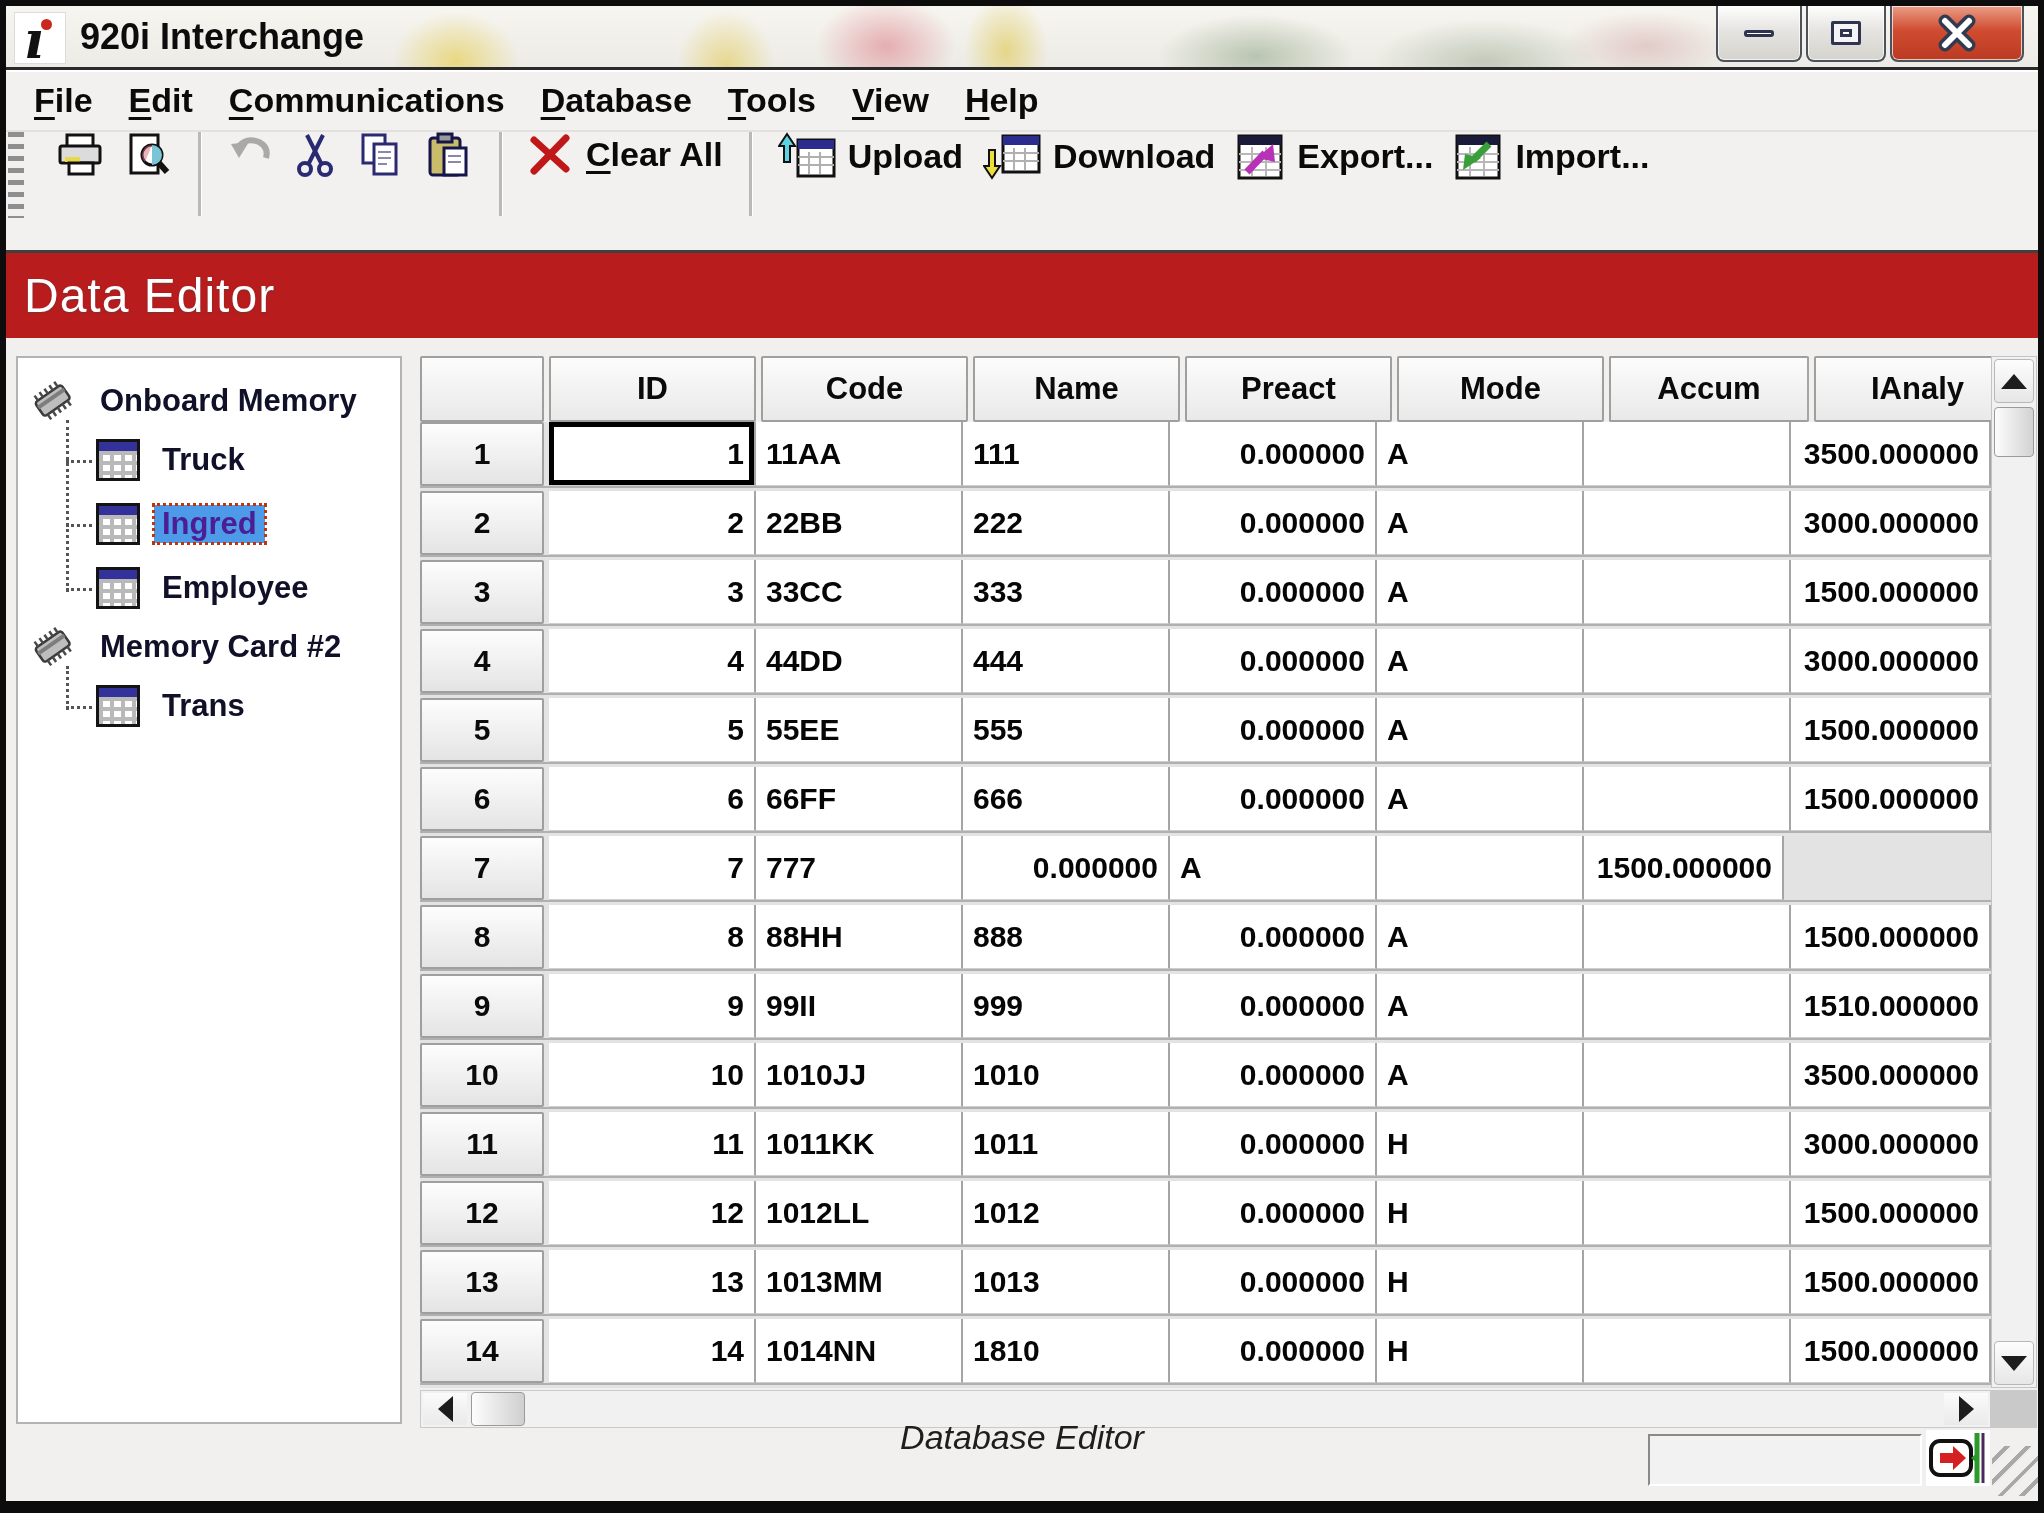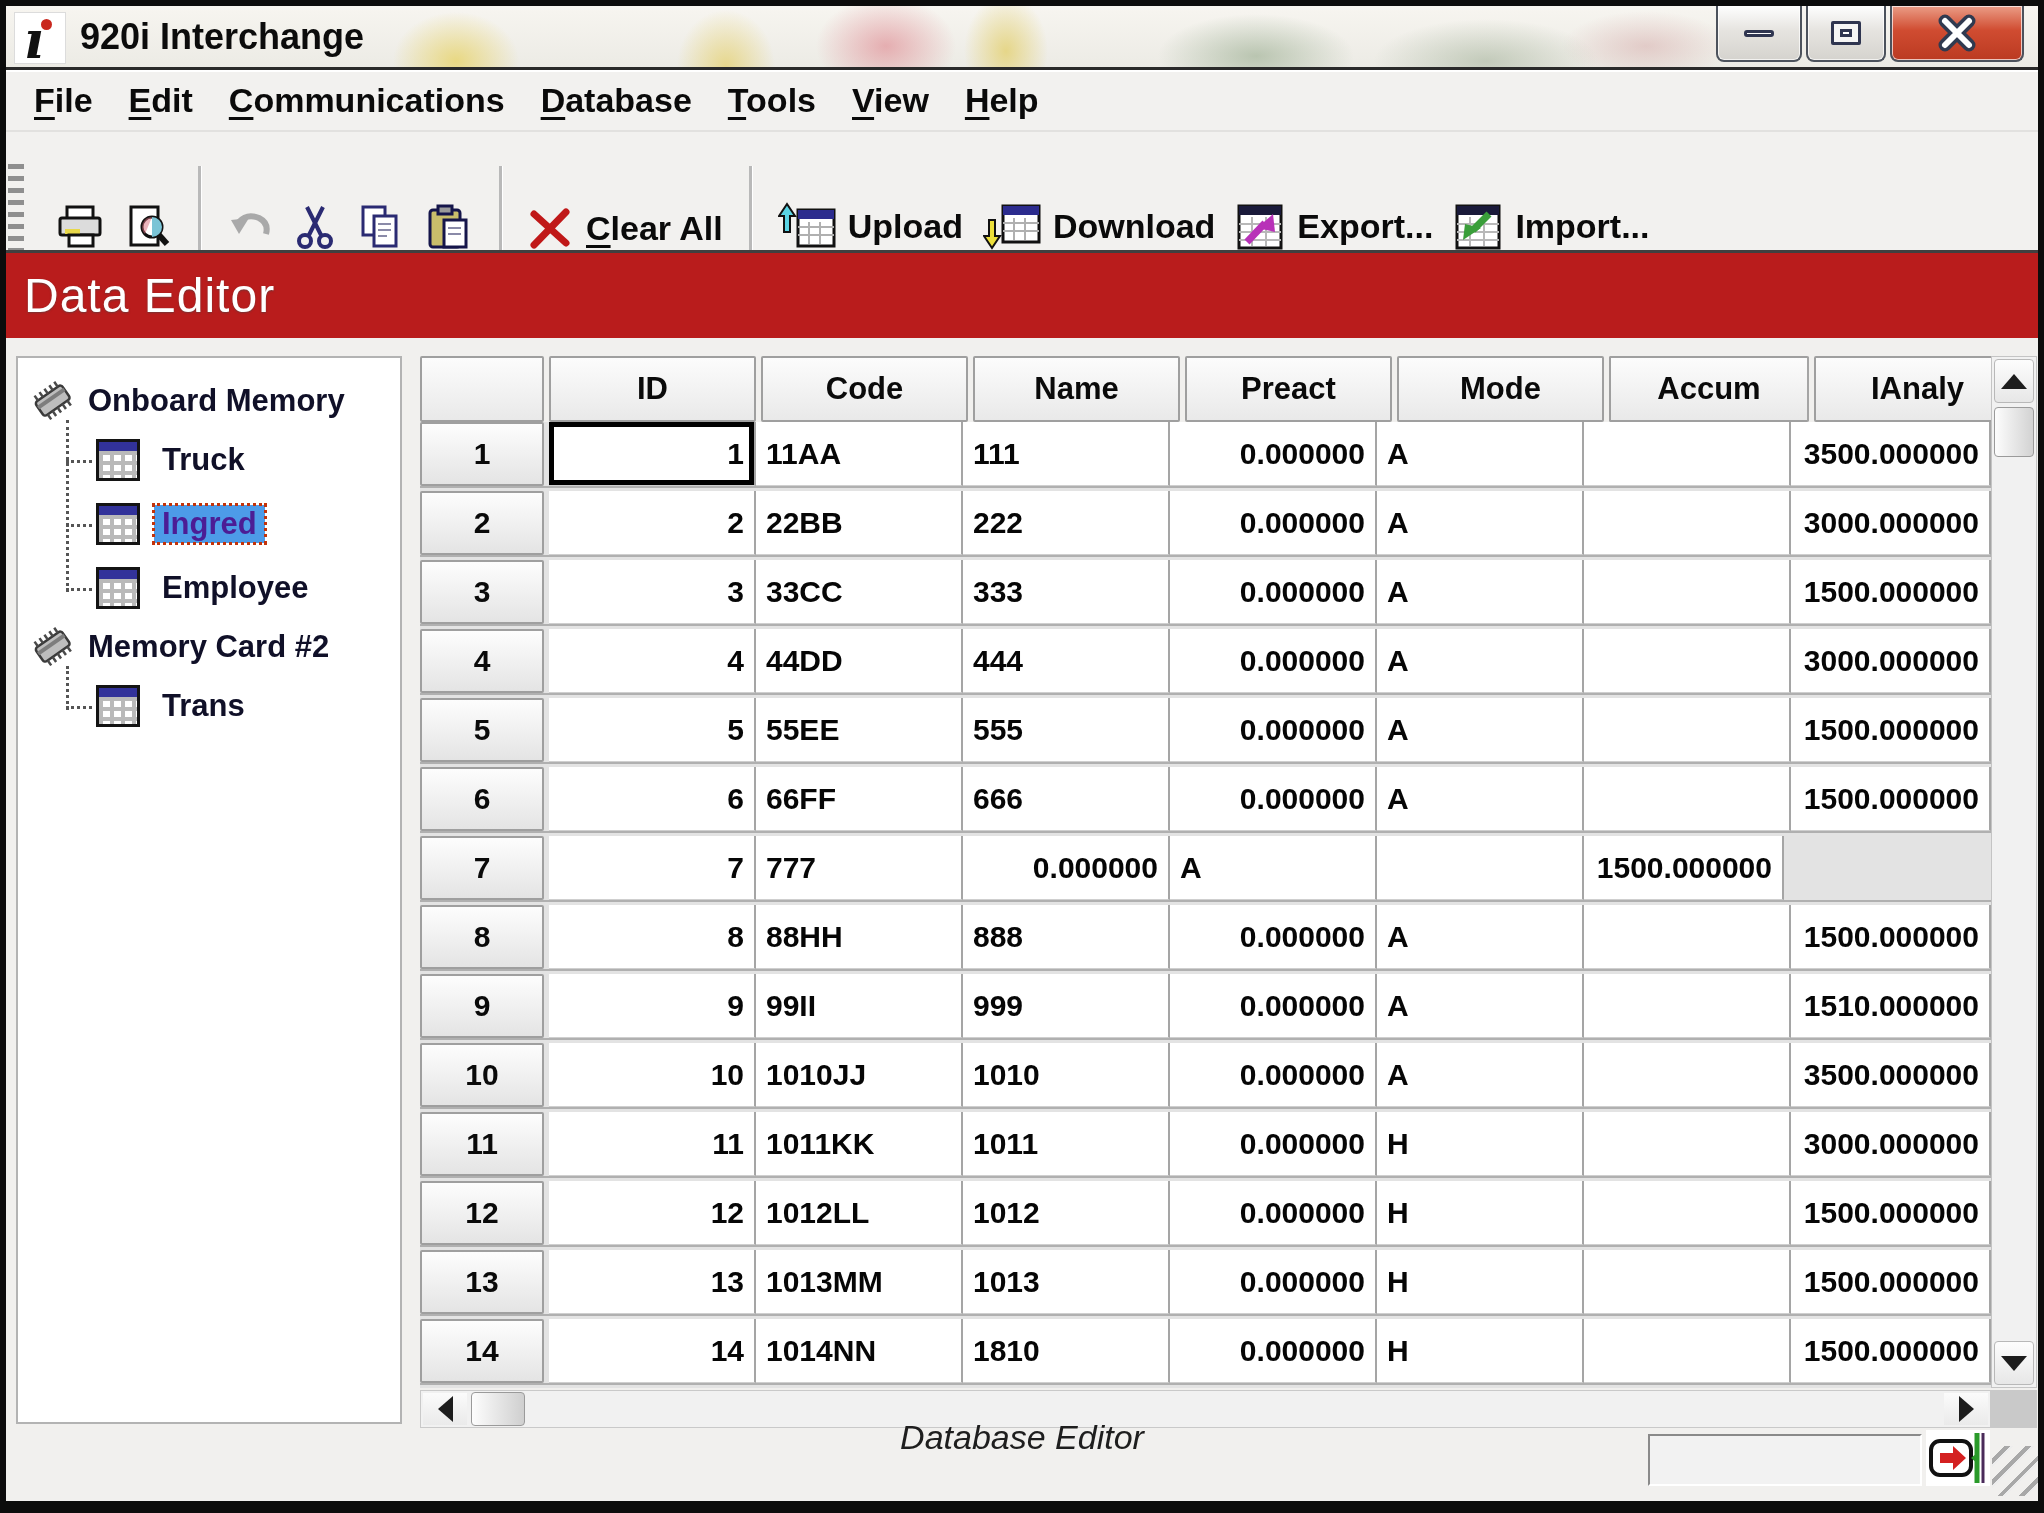--- a/index.html
+++ b/index.html
@@ -63,21 +63,21 @@
   .menubar{
     height:62px;background:#f2f1ef;display:flex;align-items:center;
     padding-left:28px;border-bottom:2px solid #e2e1df;
     box-shadow:inset 0 2px 0 #fff;
   }
   .menu-item{font-size:34px;font-weight:600;color:#0a0a0a;margin-right:36px;cursor:default;}
   .menu-item u{text-decoration-thickness:3px;text-underline-offset:5px;}
 
   
   .toolbar{
-    height:118px;background:#f2f1ef;display:flex;align-items:flex-end;
+    height:118px;background:#f2f1ef;display:flex;align-items:flex-start;
     padding-left:2px;
   }
   .tb-grip{
     width:16px;height:86px;margin-right:22px;
     background:repeating-linear-gradient(180deg,#8f8f8f 0 5px,#f2f1ef 5px 12px);
   }
   .tb-btn{display:flex;align-items:center;margin:0 10px;cursor:default;}
   .tb-btn .tb-label{font-size:34px;font-weight:600;color:#0a0a0a;margin-left:12px;white-space:nowrap;}
   .tb-btn .tb-label u{text-decoration-thickness:3px;text-underline-offset:5px;}
   .tb-sep{width:3px;height:84px;background:#b9b9b9;box-shadow:1px 0 0 #fff;margin:0 16px;}
@@ -93,21 +93,21 @@
   }
 
   
   .main{display:flex;padding:18px 0 0 10px;height:1092px;}
 
   
   .treepanel{
     width:386px;height:1068px;background:#fff;border:2px solid #b3b3b3;
     padding:16px 0 0 12px;flex:none;
   }
-  .tree-group-label{display:flex;align-items:center;height:54px;}
+  .tree-group-label{display:flex;align-items:center;height:54px;gap:12px;}
   .tree-group-label .lbl{font-size:31px;font-weight:600;color:#101028;margin-left:12px;}
   .tree-children{position:relative;margin-left:36px;}
   .tree-children::before{
     content:"";position:absolute;left:0;top:-8px;bottom:28px;
     border-left:3px dotted #555;
   }
   .tree-child{position:relative;display:flex;align-items:center;height:64px;padding-left:30px;}
   .tree-child::before{
     content:"";position:absolute;left:0;top:50%;width:26px;border-top:3px dotted #555;
   }

